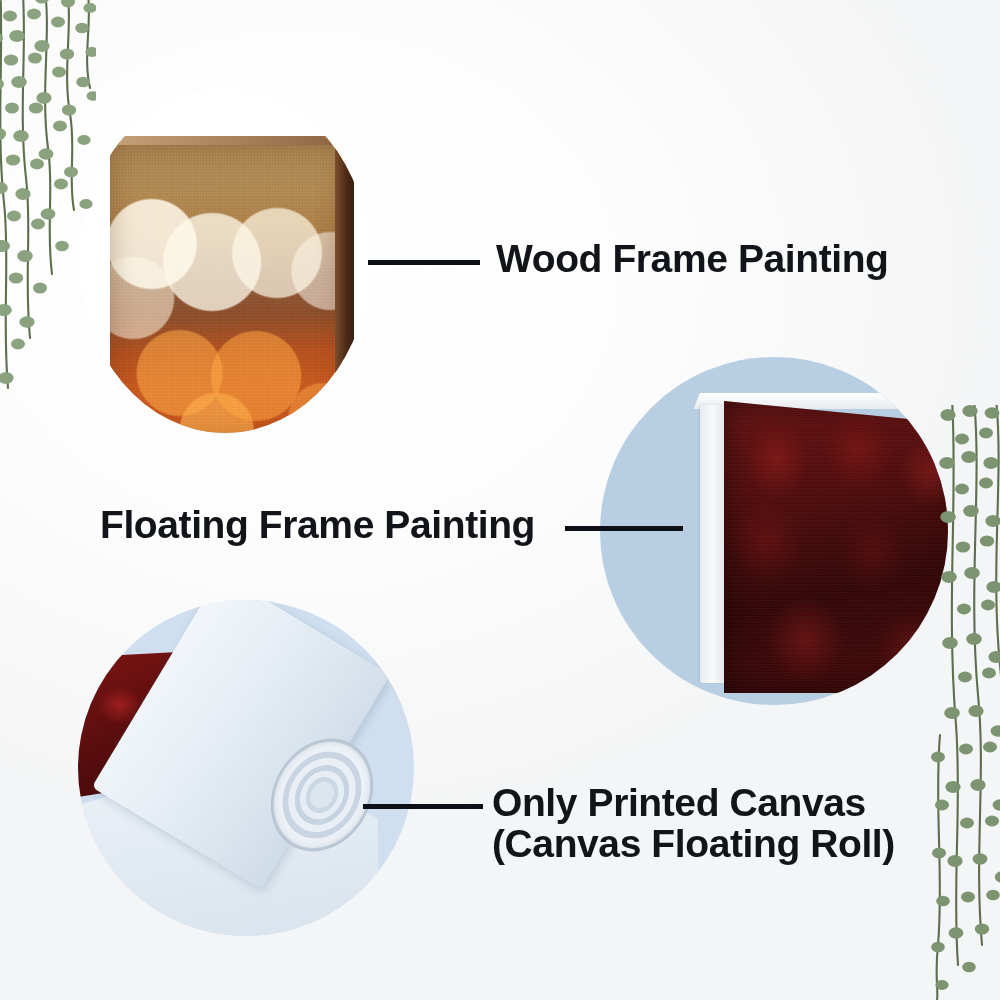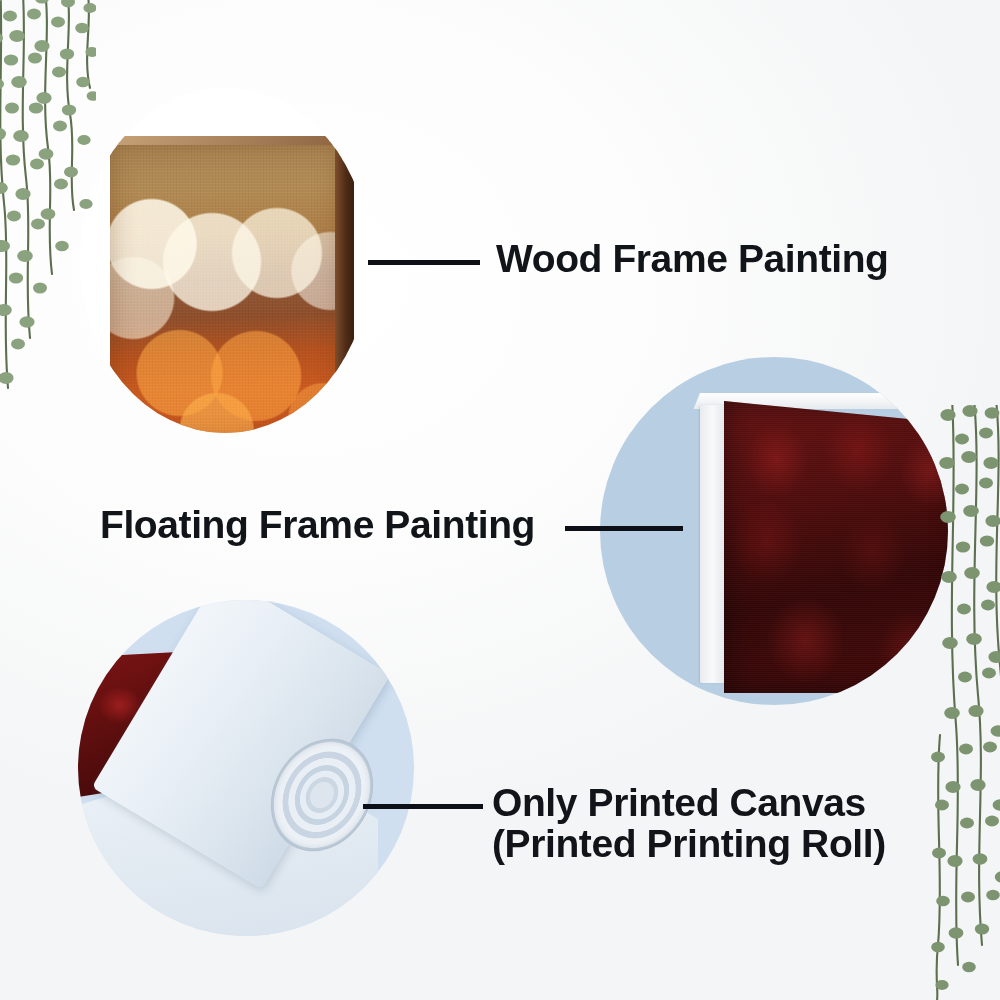--- a/index.html
+++ b/index.html
@@ -172,21 +172,21 @@
     <div class="rollend"></div>
   </div>
 
   <div class="lead" id="lead1"></div>
   <div class="lead" id="lead2"></div>
   <div class="lead" id="lead3"></div>
 
   <div class="label" id="lbl2">Floating Frame Painting</div>
   <div class="label" id="lbl1">Wood Frame Painting</div>
   <div class="label" id="lbl3">Only Printed Canvas
-(Printed Printing Roll)</div>
+(Canvas Floating Roll)</div>
 
   <svg class="plant" id="plant-left" viewBox="0 0 130 500">
     <defs>
       <g id="leafL">
         <ellipse rx="7" ry="5.6" fill="#8aa27e"></ellipse>
       </g>
     </defs>
     <g stroke="#5c6f4e" stroke-width="2.1" fill="none" stroke-linecap="round">
       <path d="M10 -6 C 12 70, 6 150, 14 240 C 18 300, 12 360, 16 430"></path>
       <path d="M34 -6 C 38 60, 30 140, 38 215 C 44 270, 36 330, 42 400"></path>

